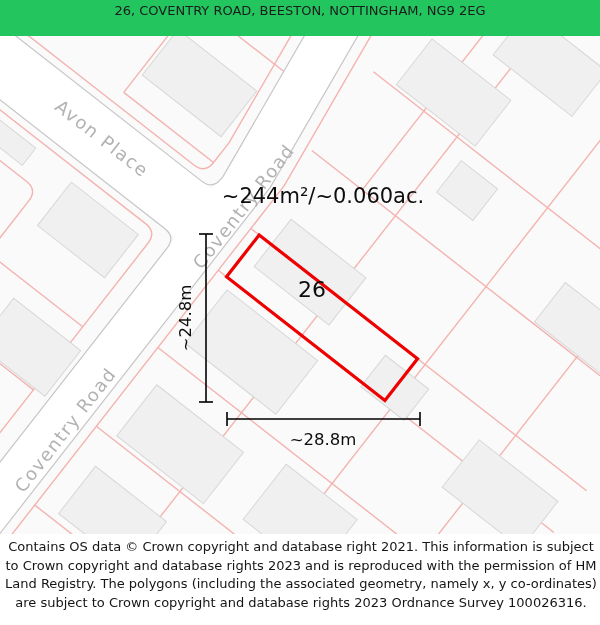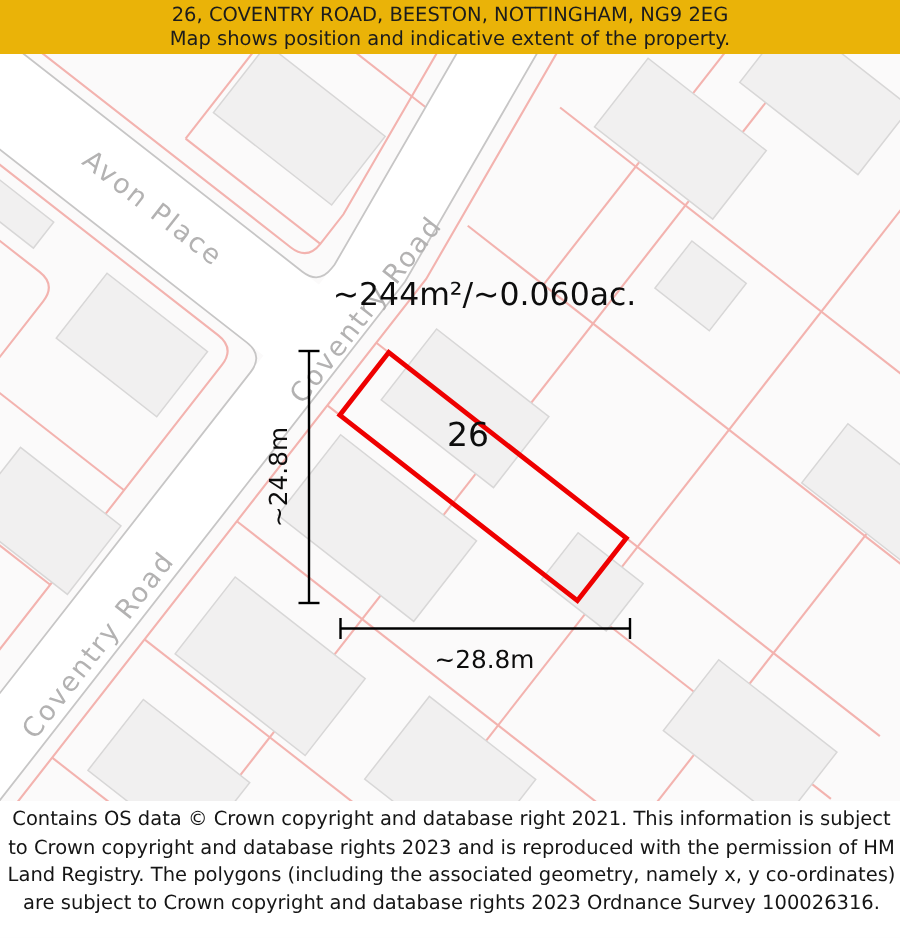--- a/index.html
+++ b/index.html
@@ -1,34 +1,33 @@
 <!DOCTYPE html>
 <html><head>
 <meta charset="utf-8">
 <style>
   html,body{margin:0;padding:0;background:#ffffff;}
   body{width:600px;height:625px;position:relative;overflow:hidden;
        font-family:"DejaVu Sans","Liberation Sans",sans-serif;}
-  .header{position:absolute;top:0;left:0;width:600px;height:36px;background:#eab308;
+  .header{position:absolute;top:0;left:0;width:600px;height:36px;background:#22c55e;
           text-align:center;z-index:3;}
   .header .l1{font-size:13px;color:#1c1c1c;padding-top:3px;line-height:16px;}
   .header .l2{font-size:13px;color:#1c1c1c;line-height:16px;}
   .mapwrap{position:absolute;top:36px;left:0;width:600px;height:498px;z-index:1;}
   .footer{position:absolute;top:538px;left:5px;width:592px;background:#ffffff;z-index:3;
           font-size:13px;line-height:18.6px;color:#151515;text-align:center;}
   svg text{font-family:"DejaVu Sans","Liberation Sans",sans-serif;}
   .roadlabel{fill:#b3b2b2;font-size:18px;letter-spacing:1.5px;}
   .maplabel{fill:#0d0d0d;}
 </style>
 </head>
 <body>
 
 <div class="header">
   <div class="l1">26, COVENTRY ROAD, BEESTON, NOTTINGHAM, NG9 2EG</div>
-  <div class="l2">Map shows position and indicative extent of the property.</div>
 </div>
 
 <div class="mapwrap">
 <svg width="600" height="498" viewBox="0 36 600 498" xmlns="http://www.w3.org/2000/svg">
 
   <rect x="0" y="36" width="600" height="498" fill="#fbfafa"></rect>
 
   <g transform="translate(205,232) rotate(-52)">
 
     <g stroke="#f3b3af" stroke-width="1.4" fill="none">

